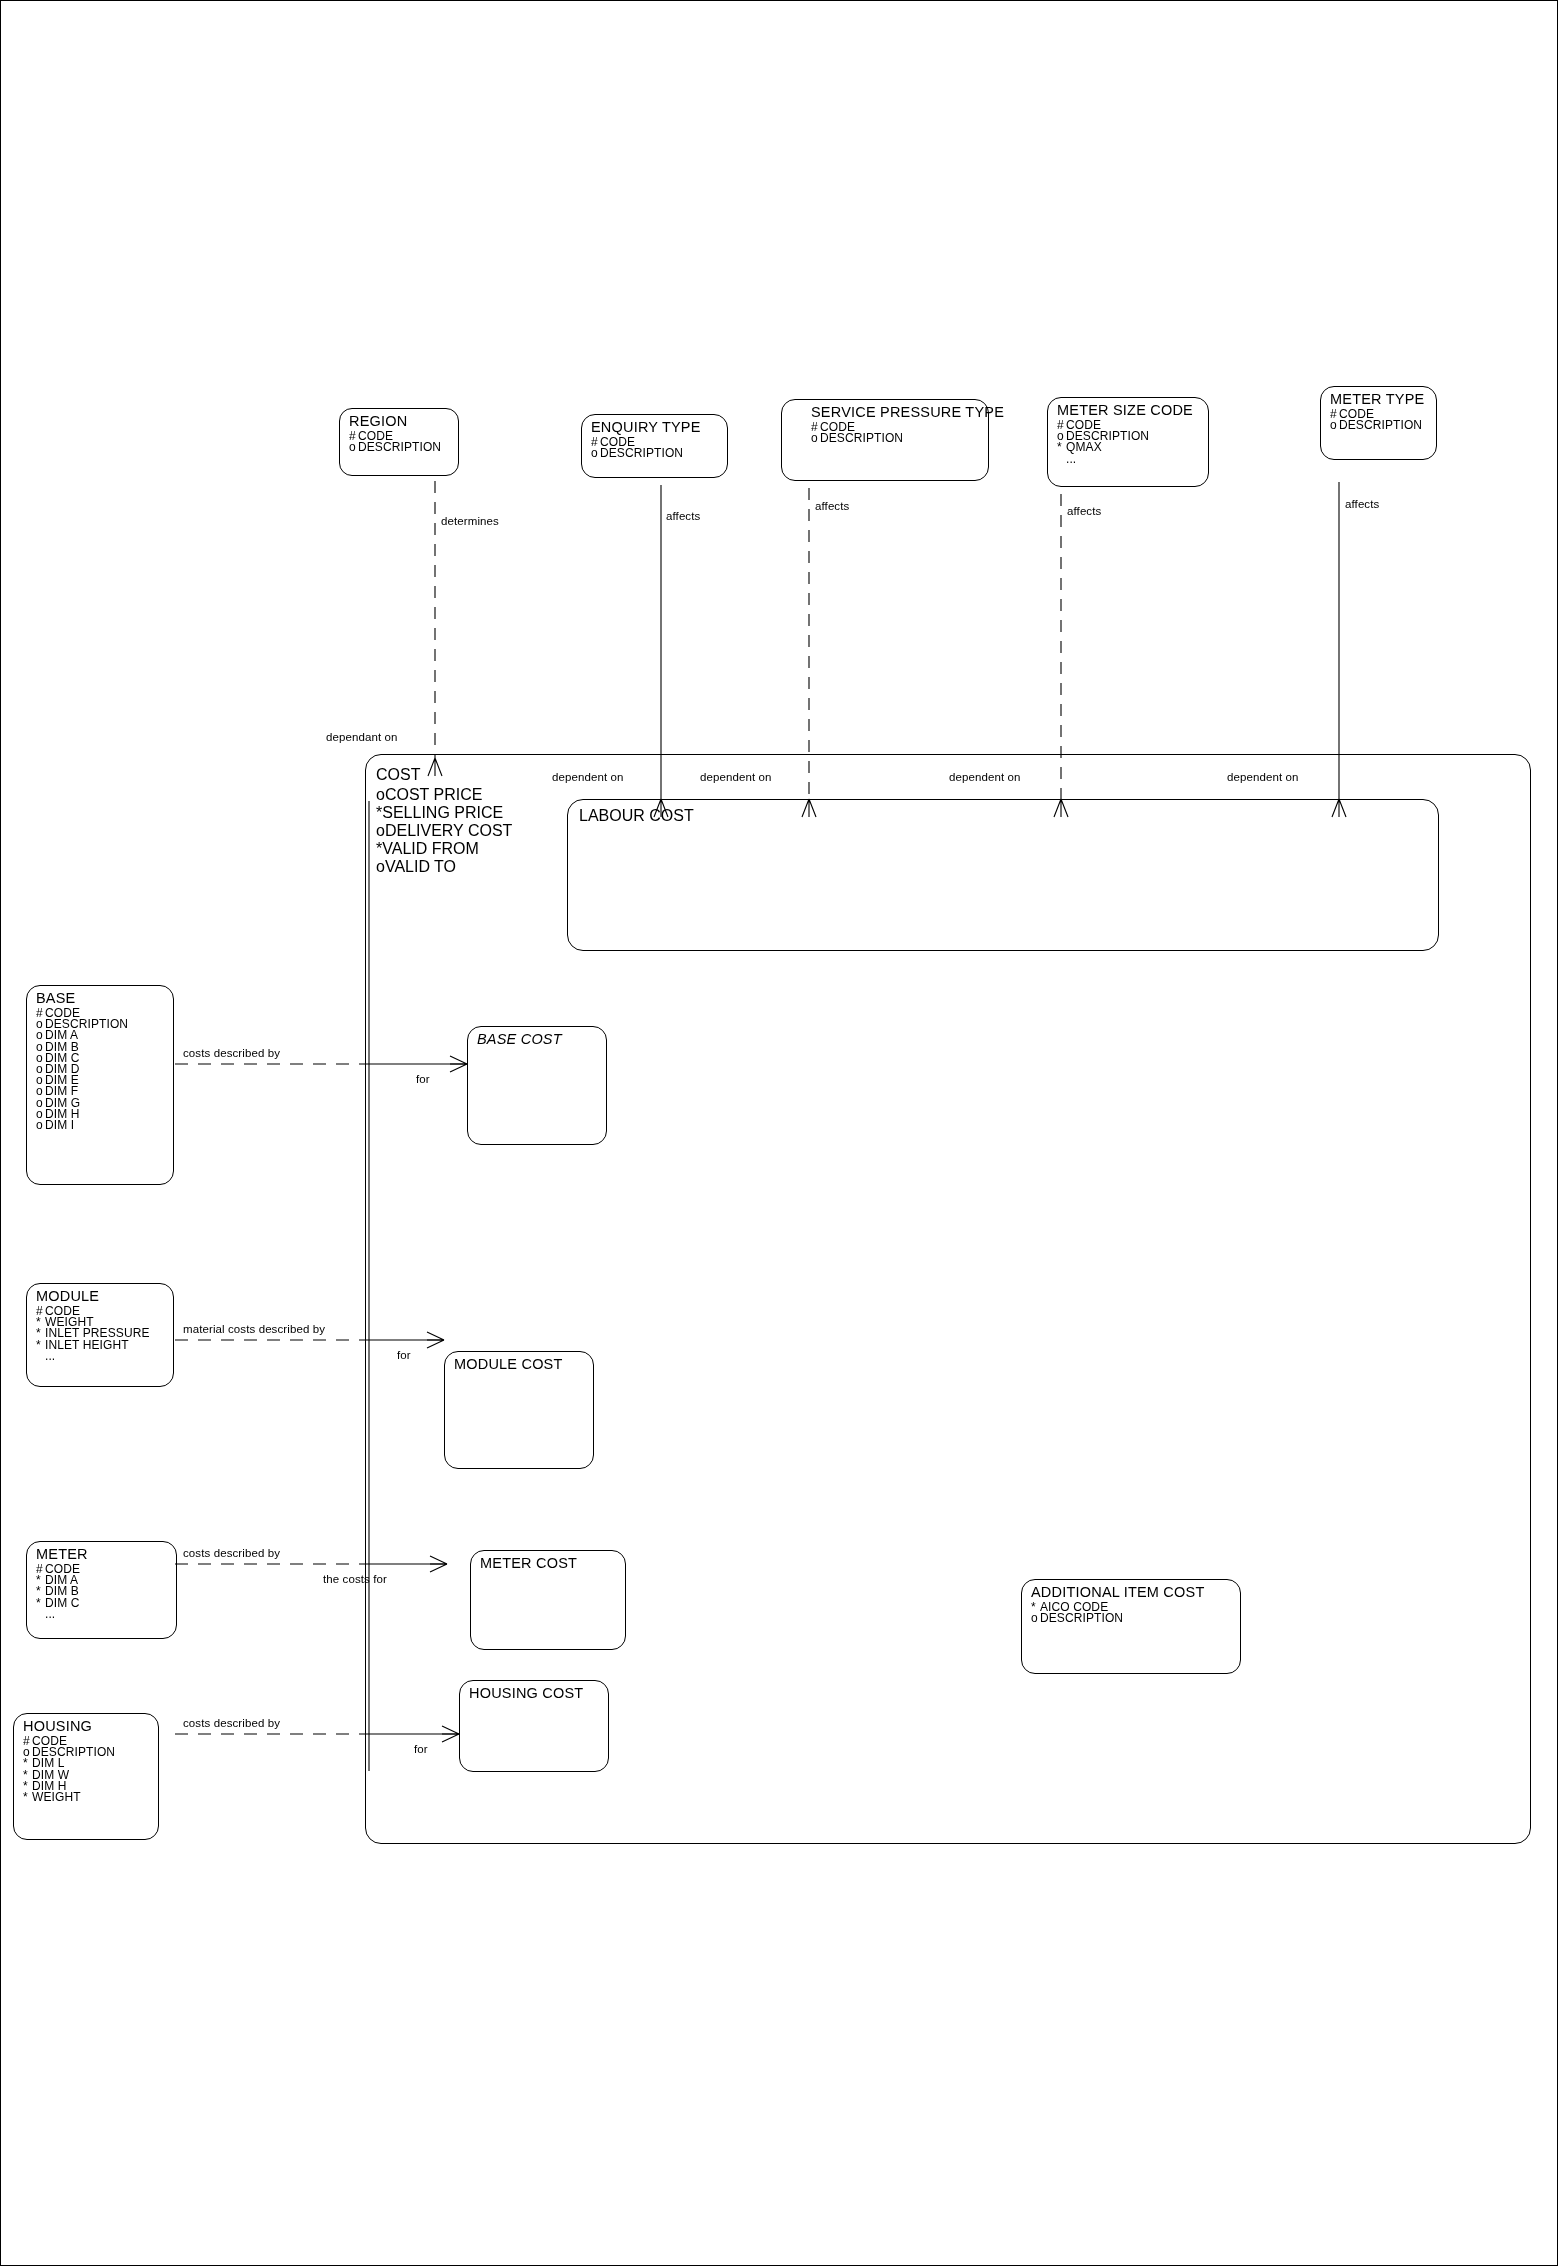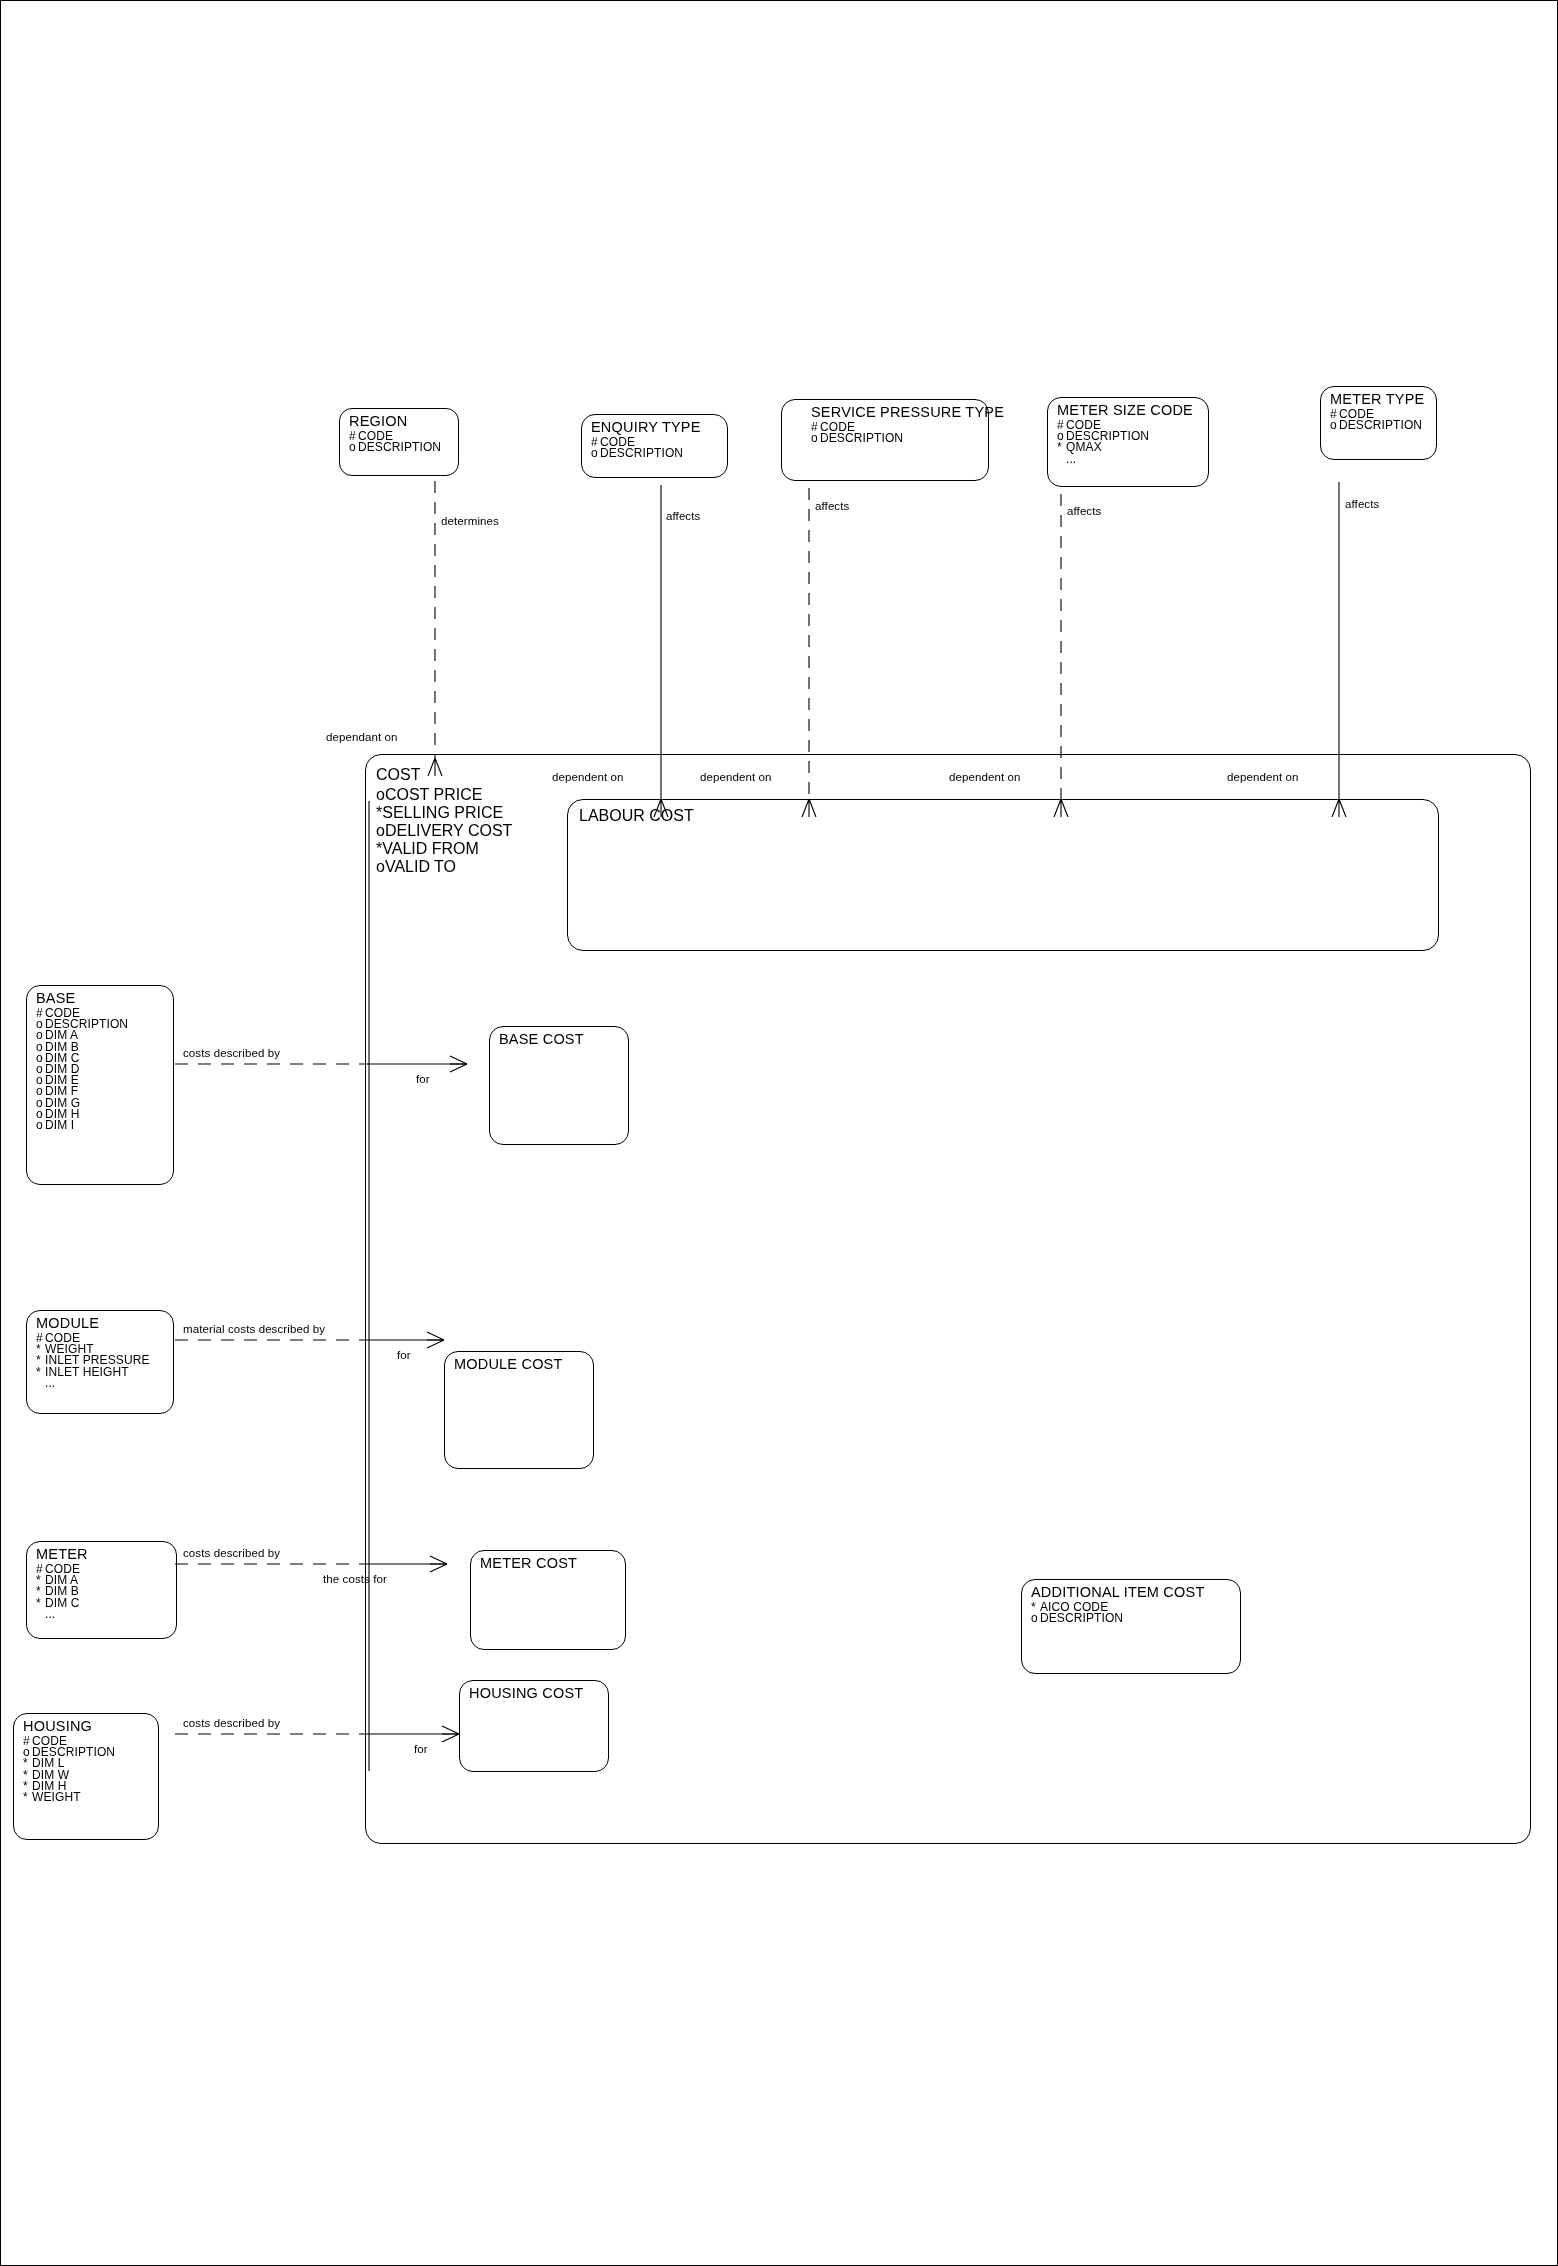--- a/index.html
+++ b/index.html
@@ -193,25 +193,25 @@
       <div class="attr"><span class="marker">o</span><span>DIM C</span></div>
       <div class="attr"><span class="marker">o</span><span>DIM D</span></div>
       <div class="attr"><span class="marker">o</span><span>DIM E</span></div>
       <div class="attr"><span class="marker">o</span><span>DIM F</span></div>
       <div class="attr"><span class="marker">o</span><span>DIM G</span></div>
       <div class="attr"><span class="marker">o</span><span>DIM H</span></div>
       <div class="attr"><span class="marker">o</span><span>DIM I</span></div>
     </div>
   </div>
 
-  <div class="entity" style="left:488px; top:1025px; width:140px; height:119px;">
+  <div class="entity" style="left:466px; top:1025px; width:140px; height:119px;font-style:italic;">
     <div class="ent-title">BASE COST</div>
   </div>
 
-  <div class="entity" style="left:25px; top:1282px; width:148px; height:104px;margin-top:27px;">
+  <div class="entity" style="left:25px; top:1282px; width:148px; height:104px;">
     <div class="ent-title">MODULE</div>
     <div class="attrs">
       <div class="attr"><span class="marker">#</span><span>CODE</span></div>
       <div class="attr"><span class="marker">*</span><span>WEIGHT</span></div>
       <div class="attr"><span class="marker">*</span><span>INLET PRESSURE</span></div>
       <div class="attr"><span class="marker">*</span><span>INLET HEIGHT</span></div>
       <div class="attr"><span class="marker"></span><span>...</span></div>
     </div>
   </div>
 

